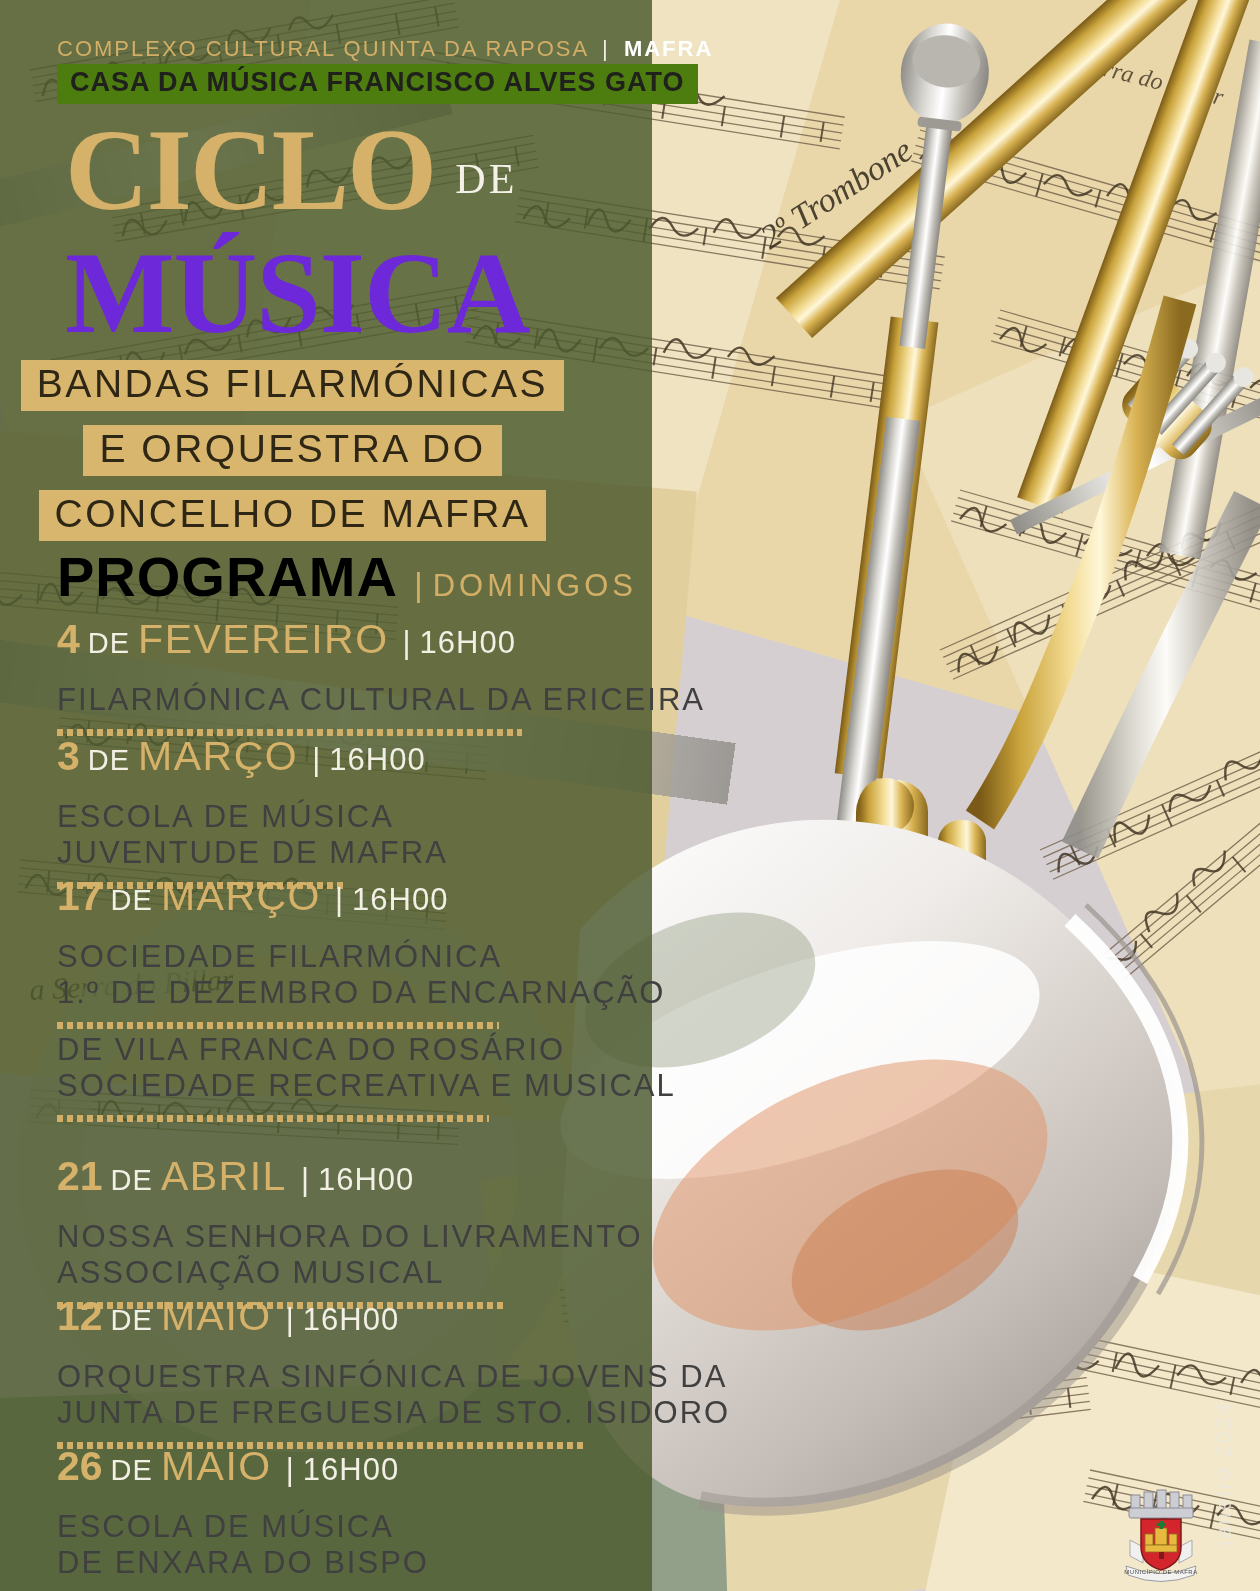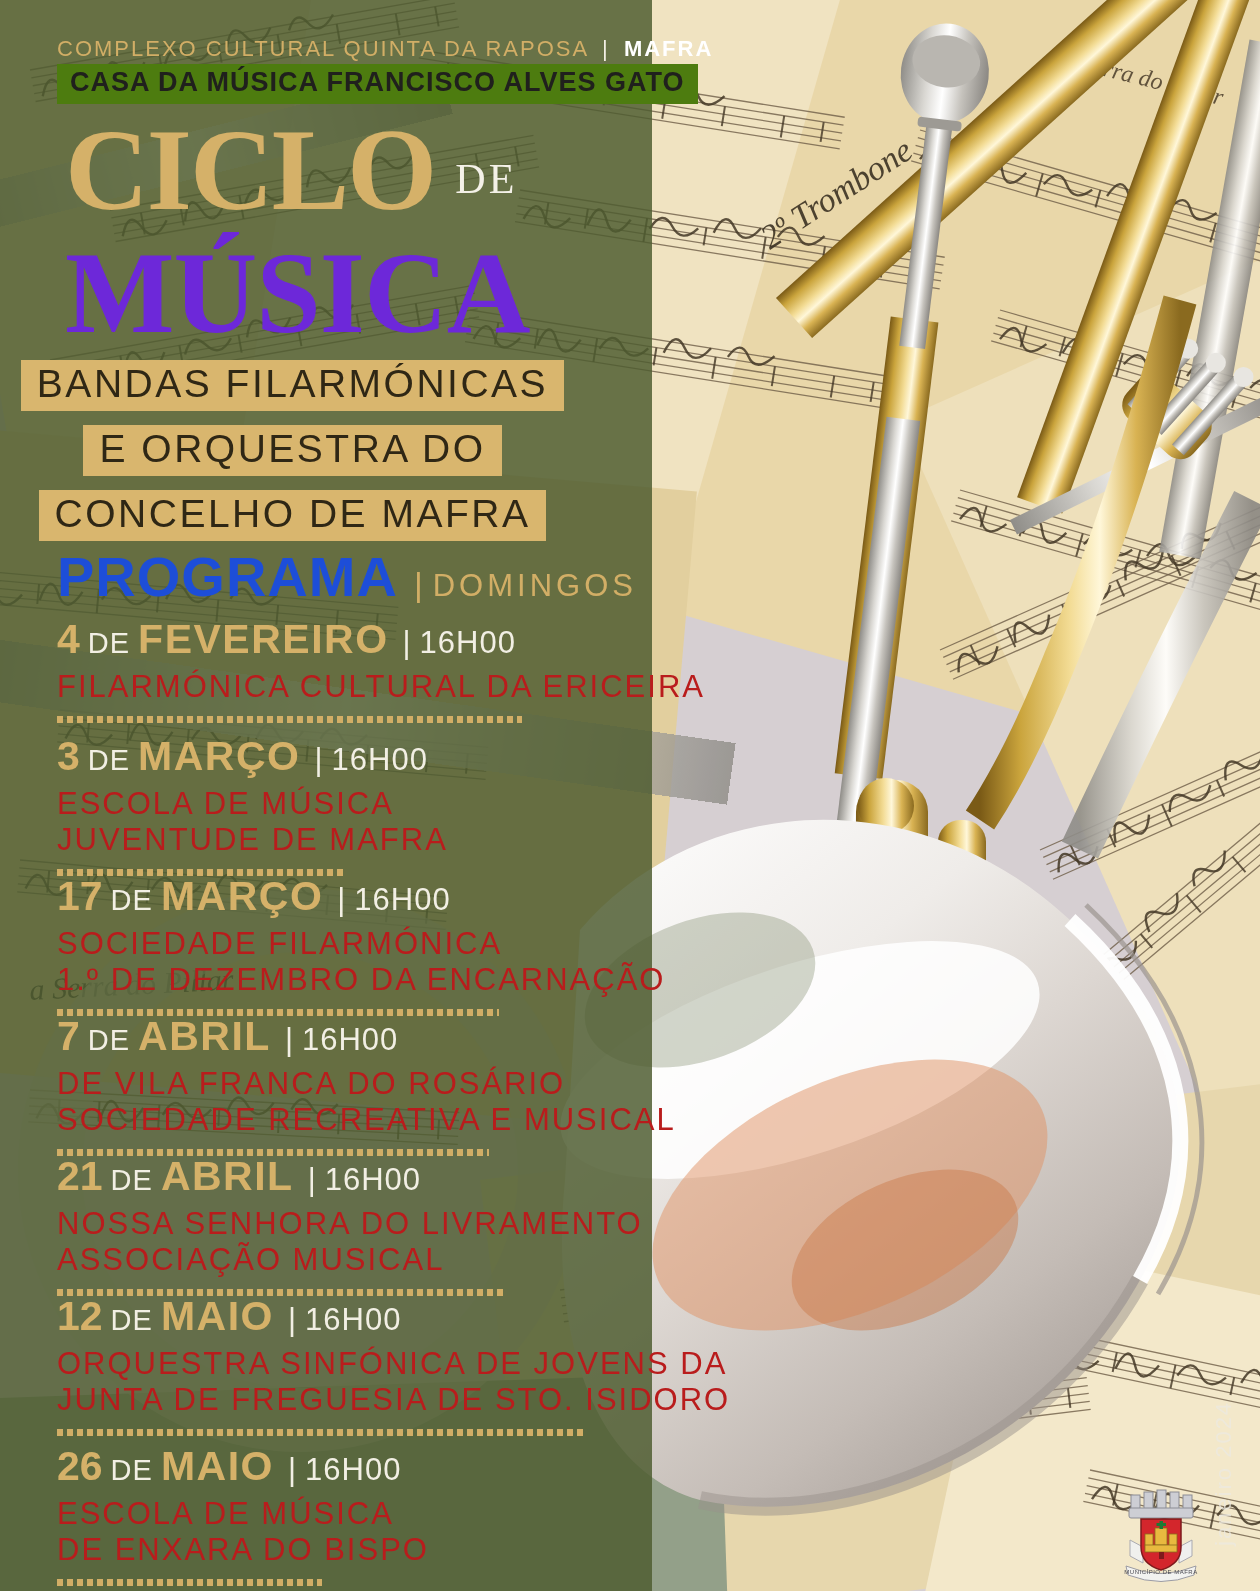--- a/index.html
+++ b/index.html
@@ -39,33 +39,33 @@
     display:flex;flex-direction:column;align-items:center;gap:14px;
   }
   .bar{
     display:inline-block;background:#d9b66e;color:#2f2715;
     font-size:39px;font-weight:400;letter-spacing:2.5px;
     padding:2px 16px 5px;white-space:nowrap;
   }
 
   
   .program{position:absolute;left:57px;top:544px;white-space:nowrap;}
-  .program .label{font-size:56px;font-weight:700;color:#1d4ed8;letter-spacing:1px;}
+  .program .label{font-size:56px;font-weight:700;color:#000000;letter-spacing:1px;}
   .program .pipe{font-size:34px;color:#d2ae66;margin:0 10px 0 16px;font-weight:400;}
   .program .sub{font-size:31px;color:#d2ae66;letter-spacing:4px;}
 
   
   .event{position:absolute;left:57px;white-space:nowrap;}
   .ev-title{white-space:nowrap;}
   .ev-title .day{font-size:41px;font-weight:700;color:#d5b169;}
   .ev-title .conn{font-size:29px;font-weight:400;color:#f2efe4;margin:0 8px;letter-spacing:1px;}
-  .ev-title .month{font-size:41px;font-weight:700;color:#d5b169;letter-spacing:1.5px;}
+  .ev-title .month{font-size:41px;font-weight:400;color:#d5b169;letter-spacing:1.5px;}
   .ev-title .pipe{font-size:31px;font-weight:400;color:#f2efe4;margin:0 9px 0 14px;}
   .ev-title .time{font-size:31px;font-weight:400;color:#f2efe4;letter-spacing:1px;}
-  .ev-lines{font-size:31px;color:#b91c1c;letter-spacing:2px;line-height:1.16;margin-top:6px;font-weight:400;}
+  .ev-lines{font-size:31px;color:#404040;letter-spacing:2px;line-height:1.16;margin-top:19px;font-weight:400;}
   .dots{
     height:7px;margin-top:11px;
     background:repeating-linear-gradient(90deg,#d2ae66 0,#d2ae66 6px,transparent 6px,transparent 10px);
   }
 
   
   .edition{
     position:absolute;left:1204px;top:1368px;height:210px;width:40px;
     display:flex;align-items:center;justify-content:center;
     writing-mode:vertical-rl;transform:rotate(180deg);
@@ -257,23 +257,20 @@
         <span class="day">17</span><span class="conn">DE</span><span class="month">MARÇO</span><span class="pipe">|</span><span class="time">16H00</span>
       </div>
       <div class="ev-lines">
         <div>SOCIEDADE FILARMÓNICA</div>
         <div>1.º DE DEZEMBRO DA ENCARNAÇÃO</div>
       </div>
       <div class="dots" style="width:442px"></div>
     </div>
 
     <div class="event" style="top:1013px">
-      <div class="ev-title">
-        <span class="day">7</span><span class="conn">DE</span><span class="month">ABRIL</span><span class="pipe">|</span><span class="time">16H00</span>
-      </div>
       <div class="ev-lines">
         <div>DE VILA FRANCA DO ROSÁRIO</div>
         <div>SOCIEDADE RECREATIVA E MUSICAL</div>
       </div>
       <div class="dots" style="width:432px"></div>
     </div>
 
     <div class="event" style="top:1153px">
       <div class="ev-title">
         <span class="day">21</span><span class="conn">DE</span><span class="month">ABRIL</span><span class="pipe">|</span><span class="time">16H00</span>

